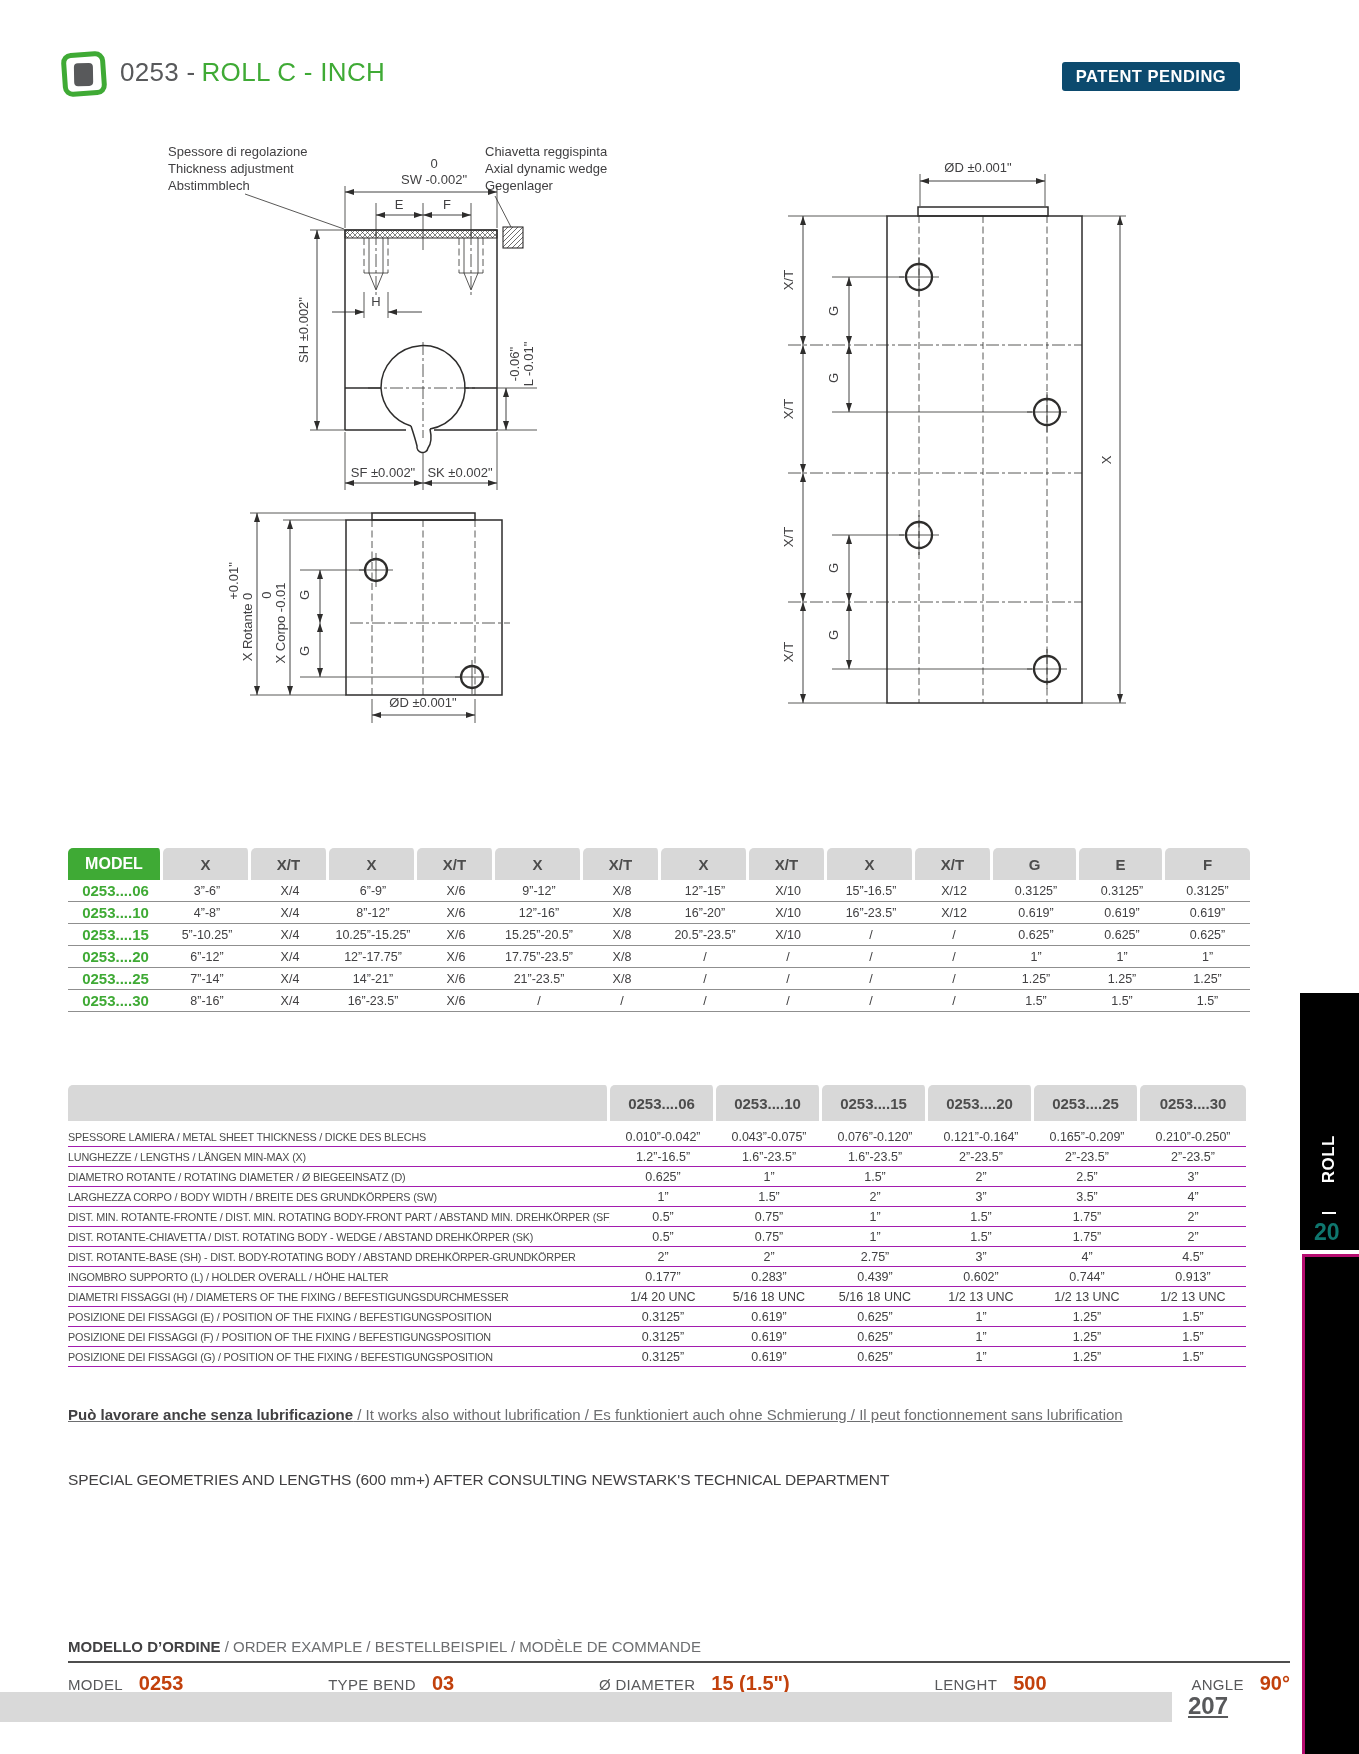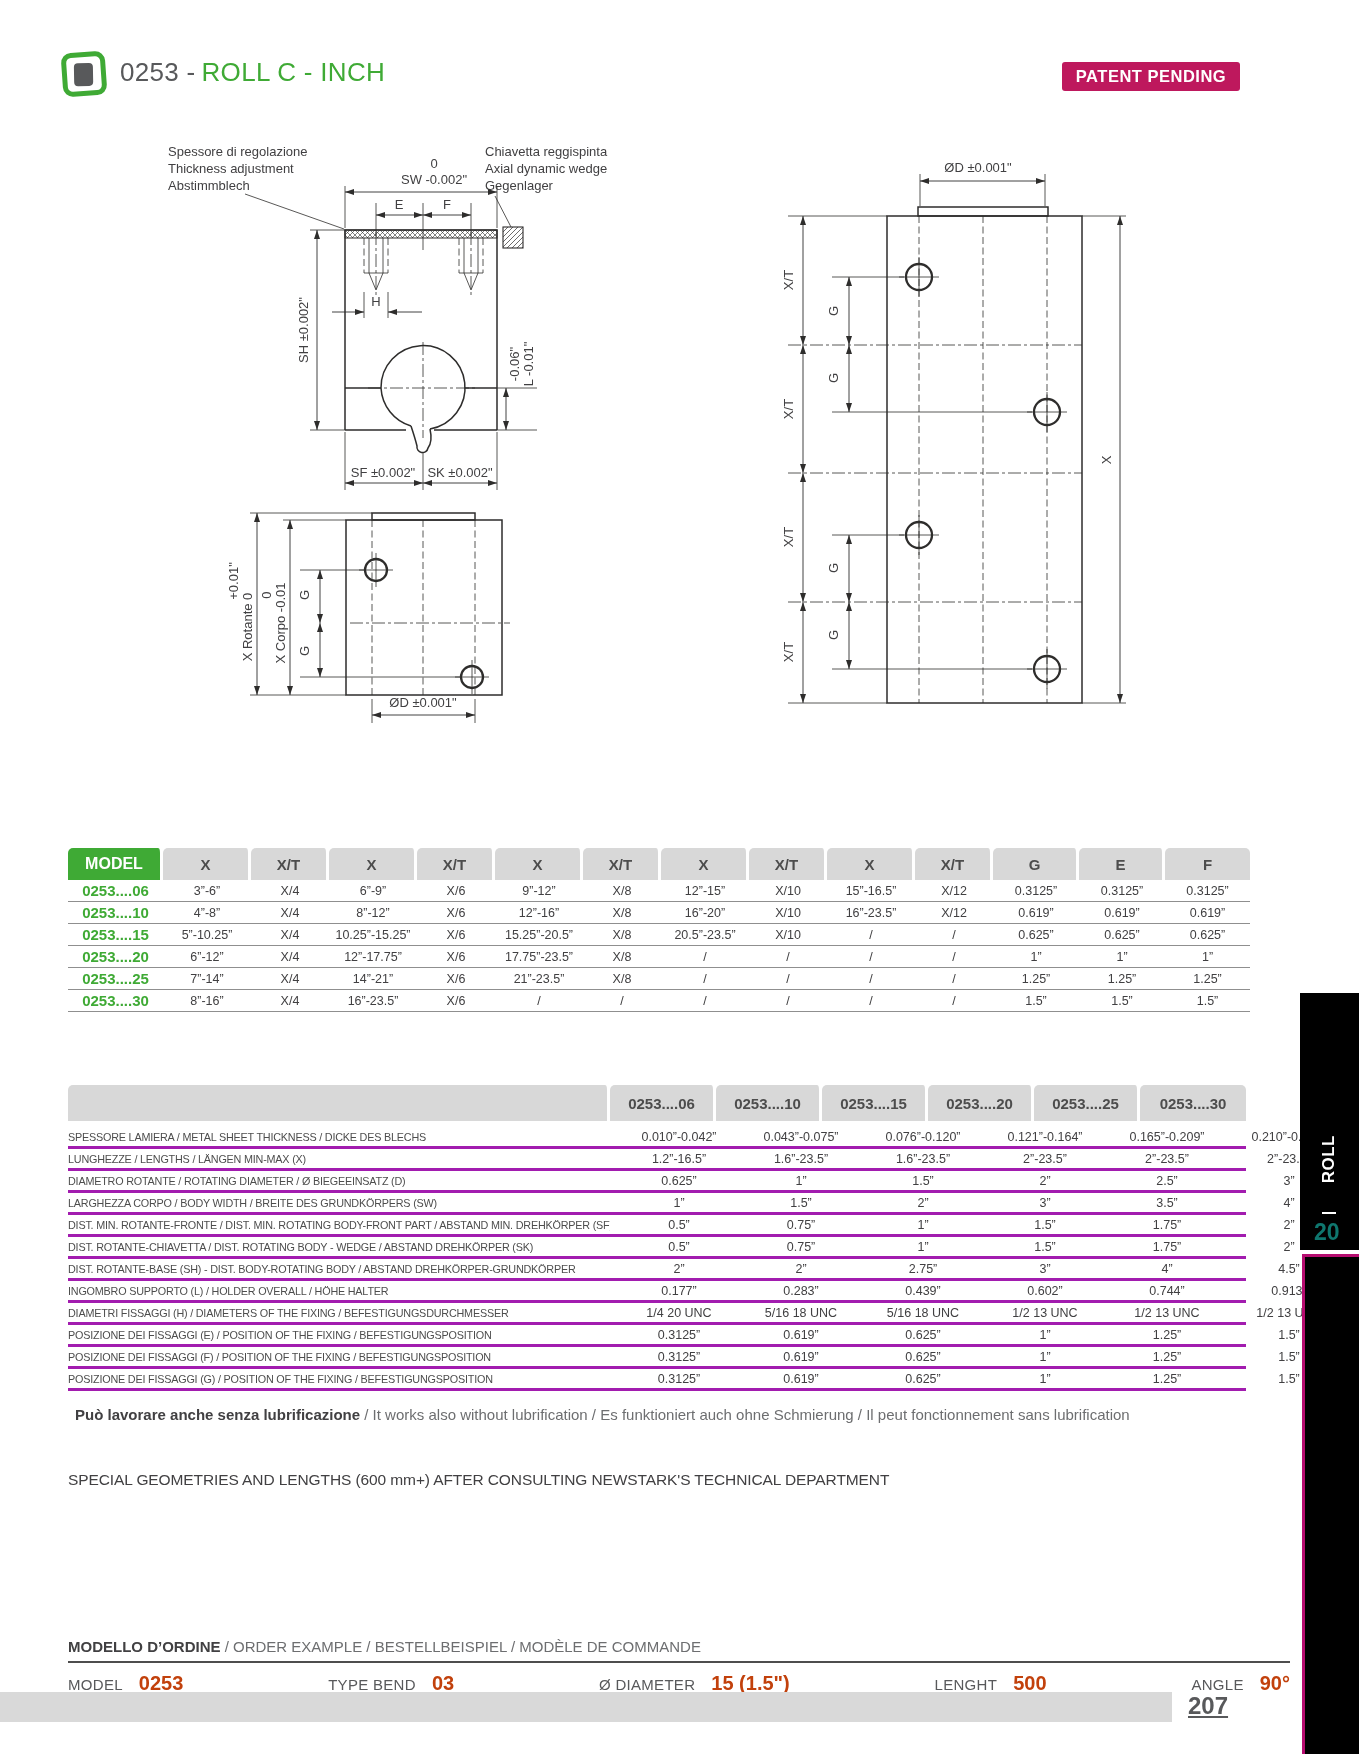--- a/index.html
+++ b/index.html
@@ -6,21 +6,21 @@
   body{width:1359px;height:1754px;position:relative;background:#fff;
        font-family:"Liberation Sans",sans-serif;color:#58595b;overflow:hidden;}
   .abs{position:absolute;}
 
   
   .logo-outer{position:absolute;left:62px;top:52px;width:44px;height:44px;border:5px solid #3faa35;
               border-radius:10px;box-sizing:border-box;transform:rotate(-4deg);}
   .logo-inner{position:absolute;left:7px;top:6px;width:19px;height:23px;background:#58595b;border-radius:4px;transform:rotate(3deg);}
   .title{position:absolute;left:120px;top:57px;font-size:26px;font-weight:normal;color:#58595b;letter-spacing:.3px;white-space:nowrap;}
   .title .green{color:#3faa35;margin-left:6px;}
-  .badge{position:absolute;left:1062px;top:62px;width:178px;height:29px;background:#be185d;color:#fff;
+  .badge{position:absolute;left:1062px;top:62px;width:178px;height:29px;background:#0c4a6e;color:#fff;
          font-weight:bold;font-size:16.5px;letter-spacing:.5px;display:flex;align-items:center;justify-content:center;border-radius:3px;}
 
   
   svg text{fill:#414042;font-family:"Liberation Sans",sans-serif;font-size:13px;}
   .ln{stroke:#2e2d2c;stroke-width:1.5;fill:none;}
   .tn{stroke:#2e2d2c;stroke-width:.8;fill:none;}
   .dm{stroke:#2e2d2c;stroke-width:.9;fill:none;}
   .dash{stroke-dasharray:7 3.5;}
   .cl{stroke-dasharray:13 3 3 3;}
   .hole{stroke:#2e2d2c;stroke-width:2.3;fill:none;}
@@ -37,26 +37,26 @@
   .t1-row .model{color:#3faa35;font-weight:bold;font-size:15px;}
 
   
   .t2{position:absolute;left:68px;top:1085px;width:1178px;}
   .t2-head,.t2-row{display:grid;grid-template-columns:542px 106px 106px 106px 106px 106px 106px;}
   .t2-head{height:36px;}
   .t2-head .hc{background:#d8d8d8;border-radius:5px 5px 0 0;display:flex;align-items:center;justify-content:center;
                font-weight:bold;font-size:15px;color:#4d4d4d;border-right:3px solid #fff;box-sizing:border-box;}
   .t2-head .hc:last-child{border-right:none;}
   .t2-body{margin-top:6px;}
-  .t2-row{height:19px;align-items:center;border-bottom:3px solid #a21caf;gap:16px;}
+  .t2-row{height:19px;align-items:center;border-bottom:1px solid #a21caf;}
   .t2-row .lbl{font-size:10.8px;color:#4d4d4d;text-align:left;white-space:nowrap;overflow:hidden;letter-spacing:-.2px;}
   .t2-row .val{font-size:12.5px;color:#414042;text-align:center;}
 
   
-  .note1{position:absolute;left:75px;top:1406px;font-size:15px;color:#6d6e70;white-space:nowrap;}
+  .note1{position:absolute;left:68px;top:1406px;font-size:15px;color:#6d6e70;white-space:nowrap;text-decoration:underline;}
   .note1 b{color:#414042;}
   .note2{position:absolute;left:68px;top:1471px;font-size:15.5px;font-weight:normal;color:#414042;letter-spacing:-.1px;white-space:nowrap;}
 
   
   .order{position:absolute;left:68px;top:1638px;width:1222px;}
   .order-h{font-size:15px;color:#6d6e70;}
   .order-h b{color:#414042;}
   .order-rule{border:none;border-top:2px solid #4d4d4d;margin:6px 0 0 0;}
   .order-fields{display:flex;justify-content:space-between;align-items:baseline;margin-top:9px;}
   .field{display:flex;align-items:baseline;gap:16px;}

